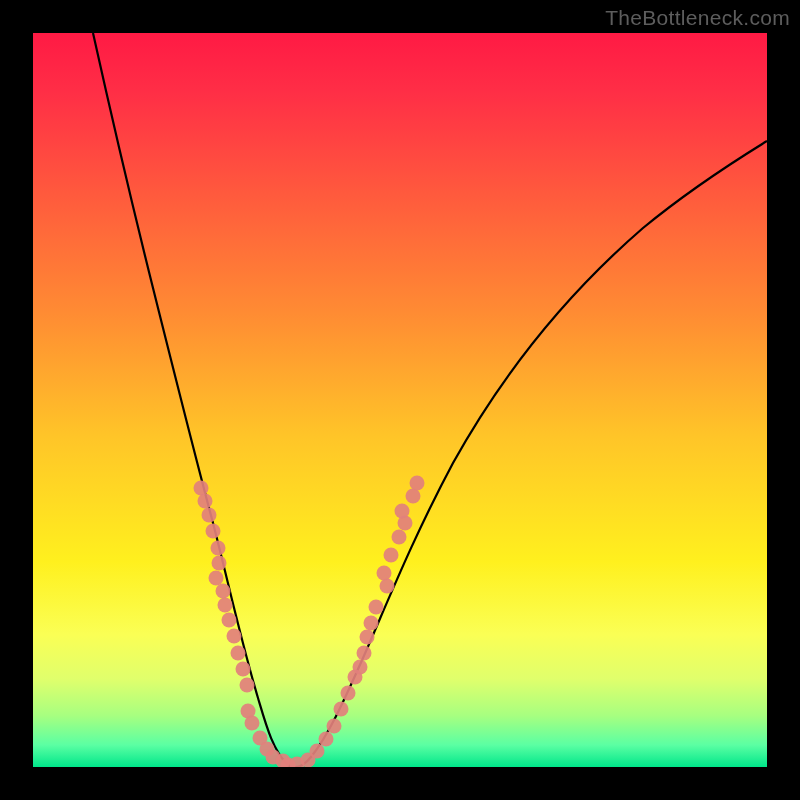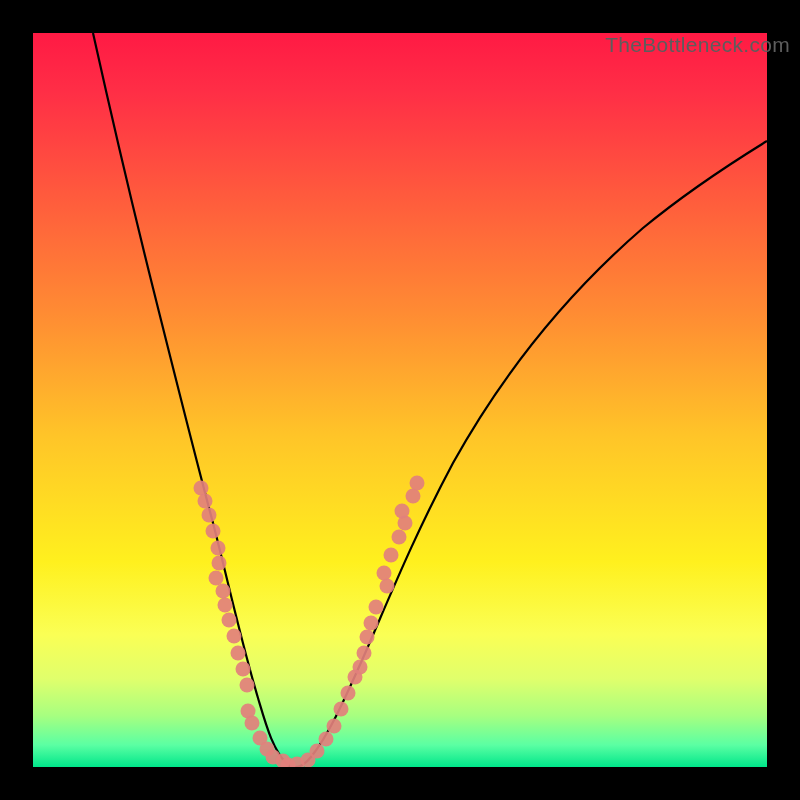--- a/index.html
+++ b/index.html
@@ -47,21 +47,20 @@
     inset: 0;
   }
   .watermark {
     position: absolute;
     top: 6px;
     right: 10px;
     color: #5d5d5d;
     font-size: 21px;
     font-weight: 500;
     letter-spacing: 0.3px;
-    margin-top: 27px;
   }
 </style>
 </head>
 <body>
 
 <div class="frame">
   <div class="plot">
     <div class="gradient"></div>
     <svg class="curve-svg" viewBox="0 0 734 734" preserveAspectRatio="none">
       <path d="M 60 0

